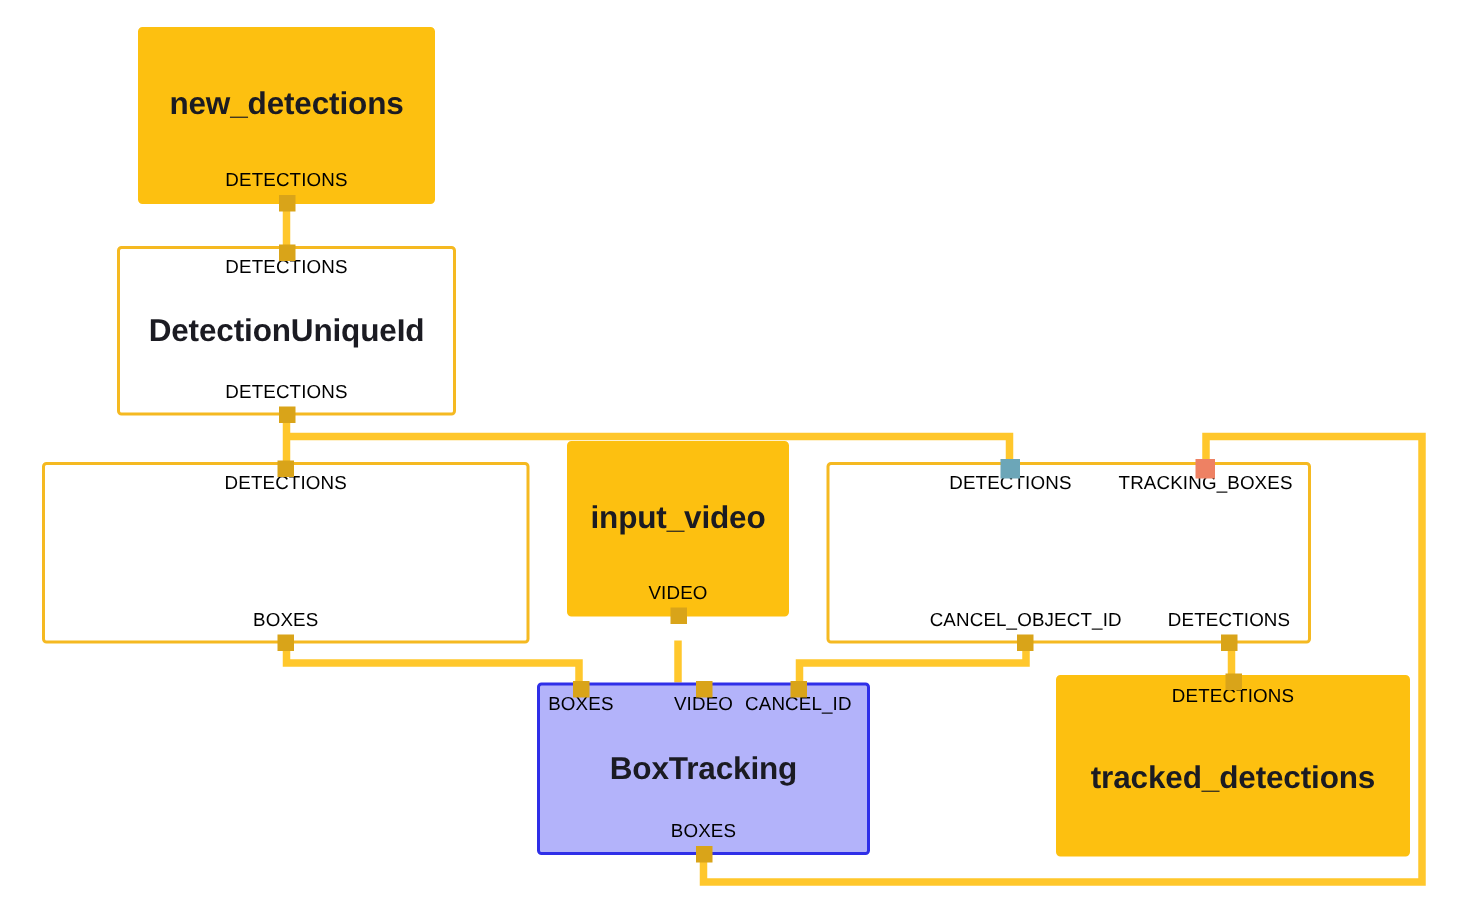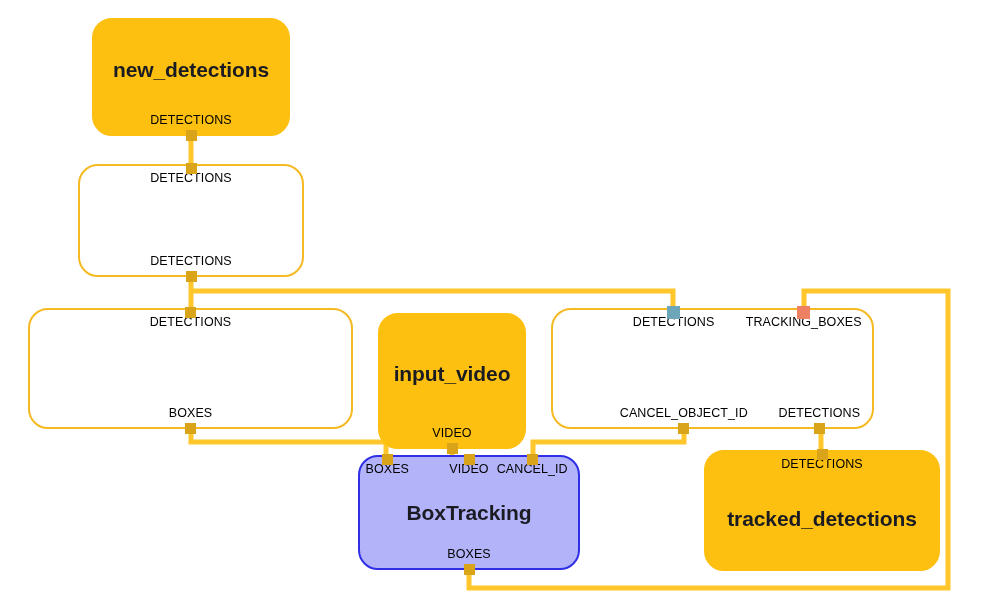--- a/index.html
+++ b/index.html
@@ -15,21 +15,21 @@
     width:985px;height:610px;
     background:#ffffff;
   }
   #edge-layer{
     position:absolute;left:0;top:0;width:985px;height:610px;
     pointer-events:none;
   }
   .node{
     position:absolute;
     box-sizing:border-box;
-    border-radius:20px;
+    border-radius:3px;
     display:flex;
     flex-direction:column;
     align-items:center;
     justify-content:space-between;
     z-index:5;
   }
   .node.stream{
     background:#FDC010;
     border:2px solid #FDC010;
   }
@@ -108,36 +108,39 @@
         <div class="port-row bottom">
           <span class="port-label" style="left: 50%;">DETECTIONS</span>
           <span class="port-sq" style="left: calc(50% - 5.5px); bottom: -10.5px;"></span>
         </div>
       </div>
       <div class="node calculator" style="left: 78px; top: 164px; width: 226px; height: 113px;">
         <div class="port-row top">
           <span class="port-label" style="left: 50%;">DETECTIONS</span>
           <span class="port-sq" style="left: calc(50% - 5.5px); top: -7.5px;"></span>
         </div>
+        <div class="title-wrap">
+          <div class="node-title">DetectionUniqueId</div>
+        </div>
         <div class="port-row bottom">
           <span class="port-label" style="left: 50%;">DETECTIONS</span>
           <span class="port-sq" style="left: calc(50% - 5.5px); bottom: -10.5px;"></span>
         </div>
       </div>
       <div class="node calculator" style="left: 28px; top: 308px; width: 325px; height: 121px;">
         <div class="port-row top">
           <span class="port-label" style="left: 50%;">DETECTIONS</span>
           <span class="port-sq" style="left: calc(50% - 5.5px); top: -7.5px;"></span>
         </div>
         <div class="port-row bottom">
           <span class="port-label" style="left: 50%;">BOXES</span>
           <span class="port-sq" style="left: calc(50% - 5.5px); bottom: -10.5px;"></span>
         </div>
       </div>
-      <div class="node stream" style="left: 378px; top: 313px; width: 148px; height: 136px; justify-content: center;">
+      <div class="node stream" style="left: 378px; top: 294px; width: 148px; height: 117px; justify-content: center;">
         <div class="spacer"></div>
         <div class="title-wrap">
           <div class="node-title">input_video</div>
         </div>
         <div class="port-row bottom">
           <span class="port-label" style="left: 50%;">VIDEO</span>
           <span class="port-sq" style="left: calc(50% - 5.5px); bottom: -10.5px;"></span>
         </div>
       </div>
       <div class="node calculator" style="left: 551px; top: 308px; width: 323px; height: 121px;">

